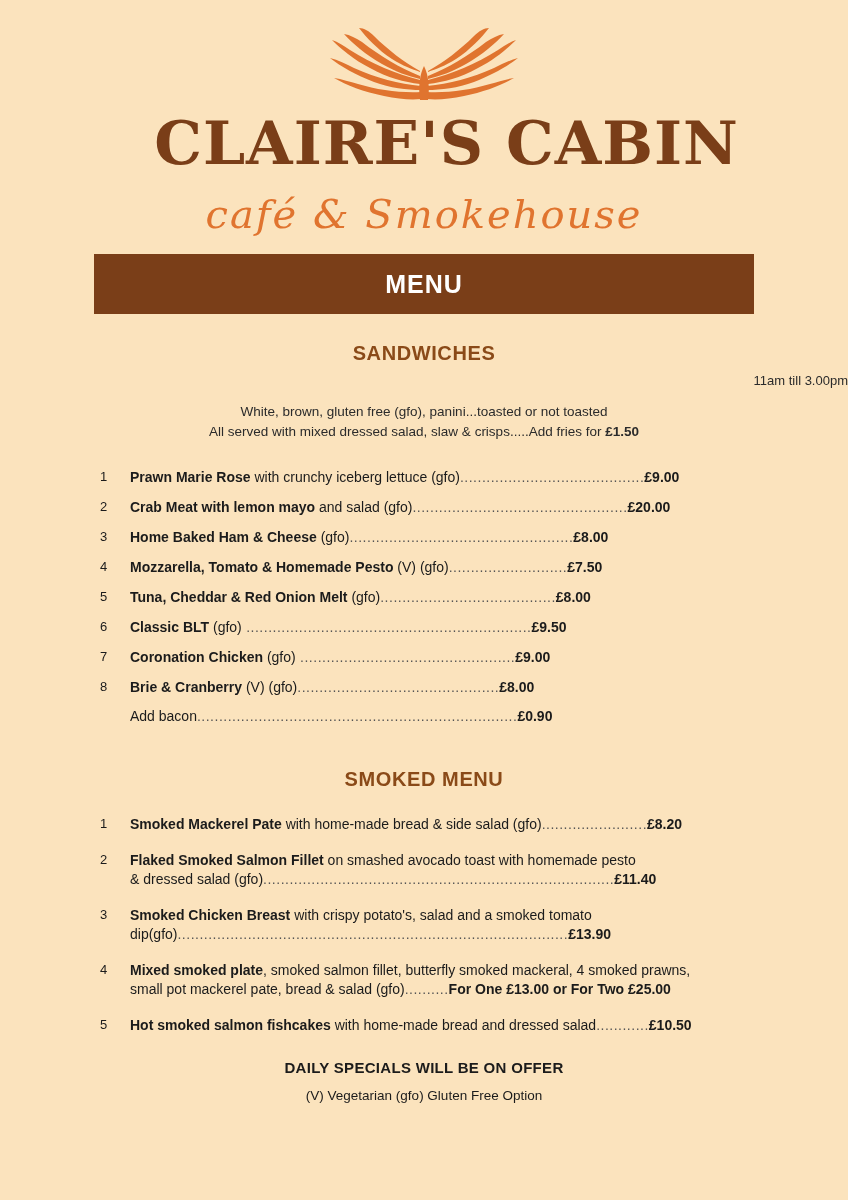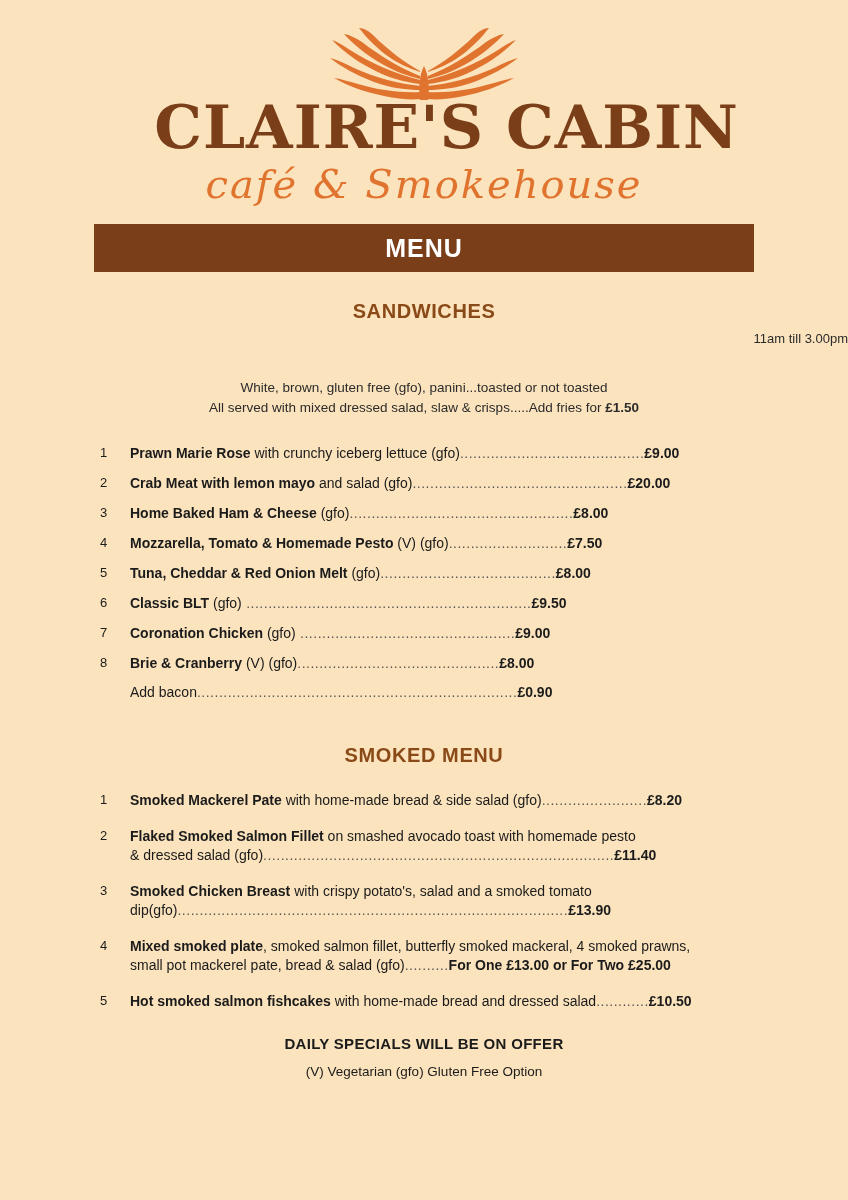--- a/index.html
+++ b/index.html
@@ -32,38 +32,38 @@
     margin: 0 auto -6px auto;
     display: block;
   }
   .brand-title {
     font-family: "DejaVu Serif", serif;
     font-size: 60px;
     line-height: 62px;
     font-weight: bold;
     color: #7a3e18;
     letter-spacing: 1px;
-    margin: 0;
+    margin: 16px;
     font-variant: small-caps;
     padding-left: 45px;
   }
   .brand-sub {
     font-family: "DejaVu Serif", serif;
     font-style: italic;
     font-size: 40px;
     line-height: 48px;
     color: #e0742f;
     margin: 2px 0 0 0;
     letter-spacing: 2px;
   }
 
   
   .menu-banner {
     margin: 16px 94px 5px 94px;
-    height: 48px;
+    height: 60px;
     background: #7a3e18;
     color: #ffffff;
     display: flex;
     align-items: center;
     justify-content: center;
     font-size: 25px;
     font-weight: bold;
     letter-spacing: 1px;
   }
 
@@ -80,21 +80,21 @@
     text-align: right;
     color: #2b2b2b;
     font-size: 13px;
     margin-top: 8px;
   }
   .section-note {
     text-align: center;
     color: #2b2b2b;
     font-size: 13.5px;
     line-height: 20px;
-    margin-top: 32px;
+    margin-top: 14px;
   }
   .section-note b { font-weight: bold; }
 
   .items {
     margin: 26px 100px 0 100px;
   }
   .item {
     display: flex;
     align-items: flex-start;
     font-size: 14px;

